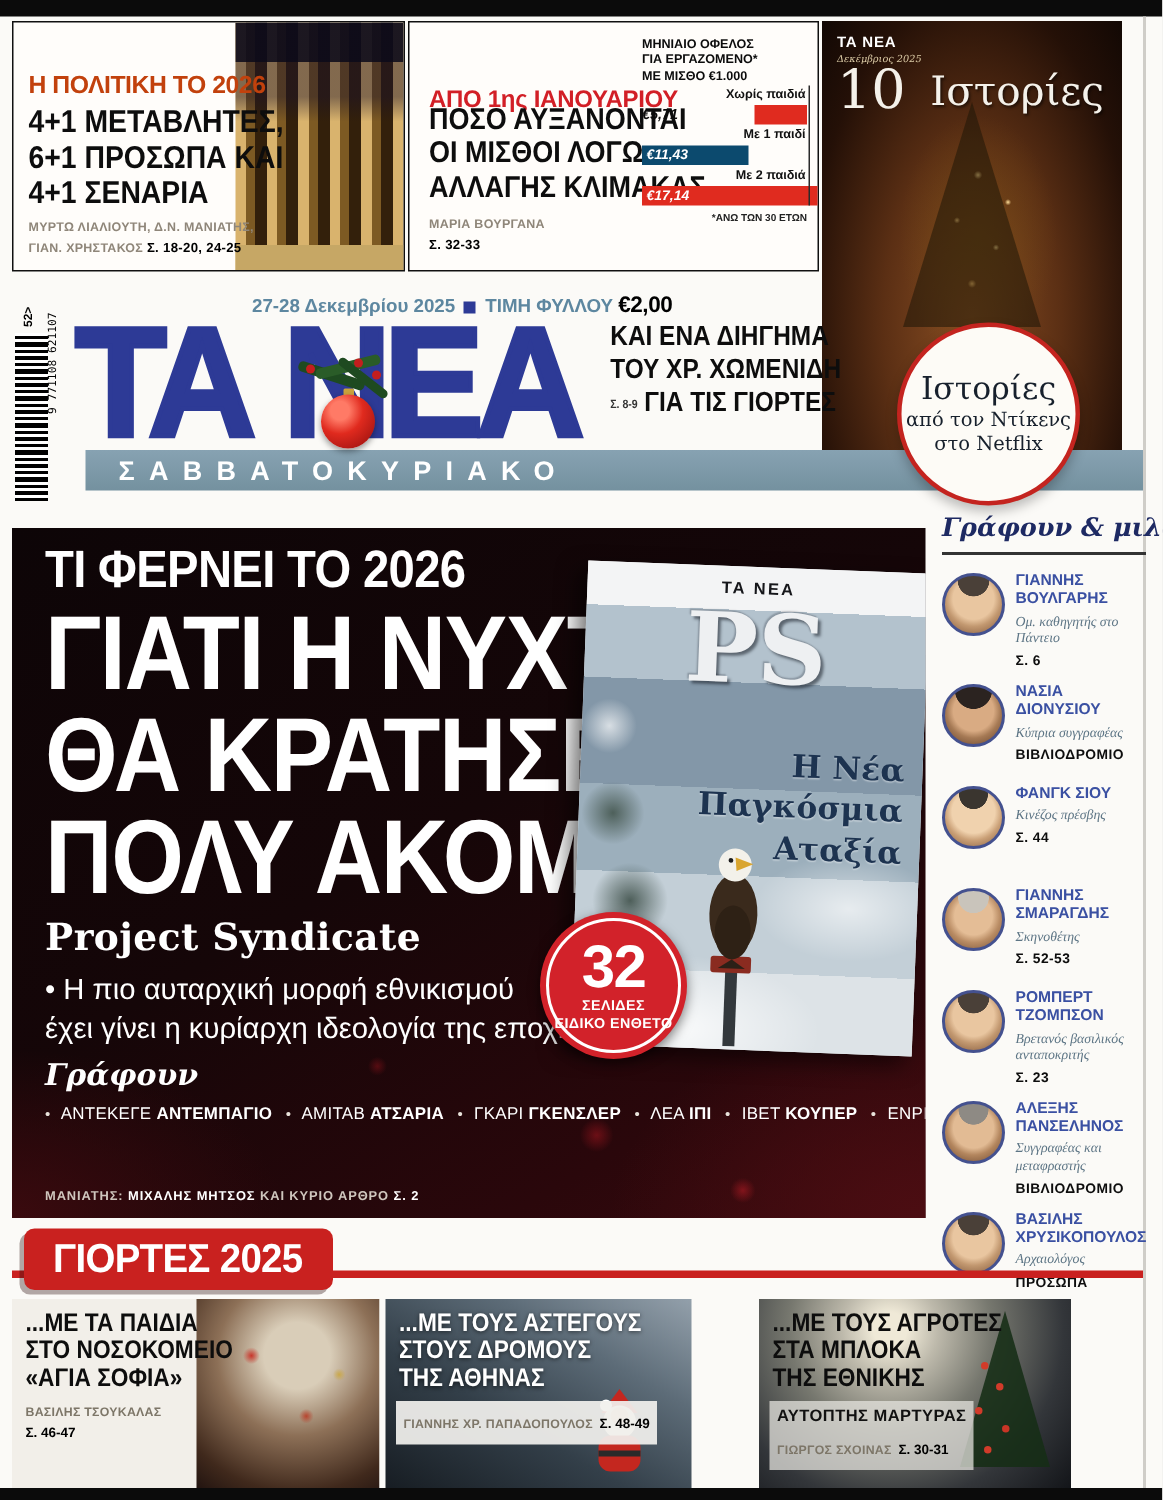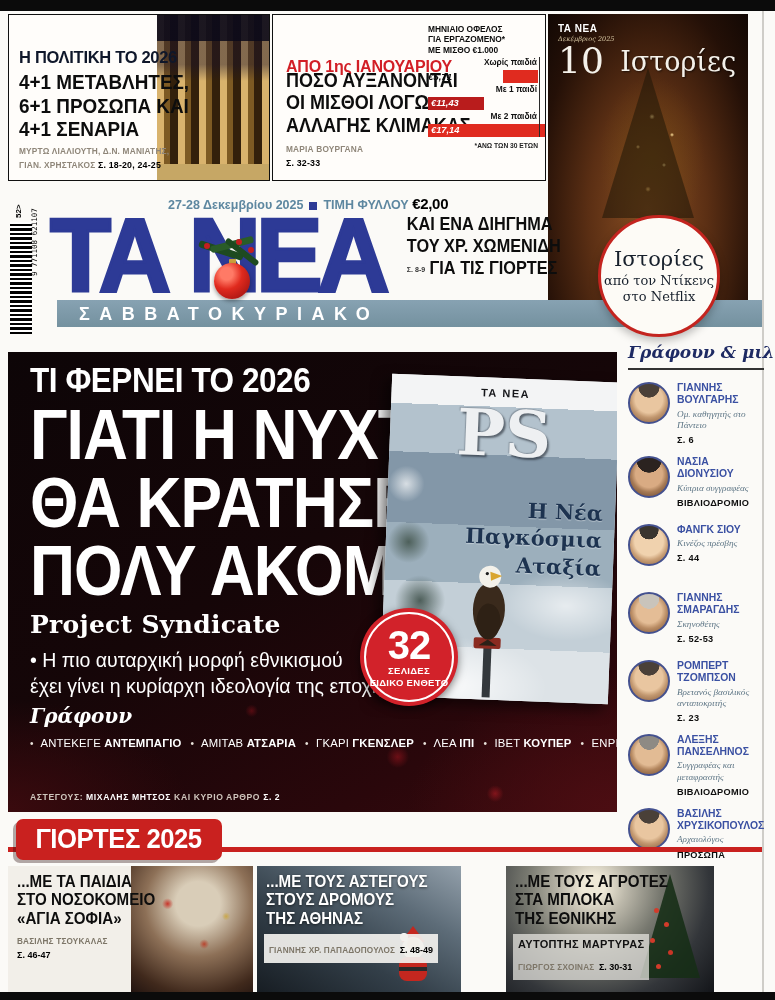--- a/index.html
+++ b/index.html
@@ -14,21 +14,21 @@
   .edge-line{left:762px;top:11px;width:2px;height:981px;background:#cfcdc8;}
 
   
   .teaser{border:1.5px solid #101010;background:#fffdfa;overflow:hidden;}
   .t-politics{left:8px;top:14px;width:260px;height:165px;}
   .t-politics .photo{position:absolute;right:0;top:0;width:112px;height:100%;
     background:
       linear-gradient(180deg, rgba(12,10,26,.92) 0 16%, rgba(25,16,40,.45) 16% 30%, rgba(0,0,0,0) 40%),
       linear-gradient(0deg,#c6a765 0 10%, rgba(0,0,0,0) 10%),
       repeating-linear-gradient(90deg,#d9b36d 0 7px,#7d5a23 7px 13px,#33200b 13px 21px);}
-  .kicker-blue{left:10px;top:33px;font-size:16.5px;font-weight:bold;color:#0f172a;letter-spacing:-.3px;}
+  .kicker-blue{left:10px;top:33px;font-size:16.5px;font-weight:bold;color:#c2410c;letter-spacing:-.3px;}
   .t-title{left:10px;top:55px;font-weight:bold;color:#0d0d0d;font-size:21px;line-height:1.12;transform:scaleX(.9);transform-origin:left top;white-space:nowrap;}
   .t-byline{left:10px;top:130px;font-size:8.3px;font-weight:bold;color:#8f8679;line-height:1.6;letter-spacing:.2px;}
   .t-byline .pages{color:#000;font-size:8.8px;}
 
   .t-salaries{left:272px;top:14px;width:272px;height:165px;}
   .kicker-red{left:13px;top:31px;font-size:16px;font-weight:bold;color:#d21f26;letter-spacing:-.2px;margin-top:12px;}
   .t-salaries .t-title{left:13px;top:54px;font-size:20px;}
   .t-salaries .t-byline{top:128px;left:13px;}
 
   .chart{position:absolute;right:7px;top:9px;width:110px;}
@@ -239,21 +239,21 @@
           <div class="chrow">
             <div class="chlab">Χωρίς παιδιά</div>
             <div class="chbarrow">
               <span class="chval out">€5,71</span>
               <div class="chbar" style="width: 35px; background: rgb(224, 43, 31);"></div>
             </div>
           </div>
           <div class="chrow">
             <div class="chlab">Με 1 παιδί</div>
             <div class="chbarrow">
-              <div class="chbar" style="width: 56px; background: #b91c1c;">
+              <div class="chbar" style="width: 71px; background: #0c4a6e;">
                 <span class="chval">€11,43</span>
               </div>
             </div>
           </div>
           <div class="chrow">
             <div class="chlab">Με 2 παιδιά</div>
             <div class="chbarrow">
               <div class="chbar" style="width: 128px; background: rgb(224, 43, 31); padding-left: 48px;">
                 <span class="chval">€17,14</span>
               </div>
@@ -315,21 +315,21 @@
       <div class="hl">ΠΟΛΥ ΑΚΟΜΑ</div>
     </div>
     <div class="abs mf-source">Project Syndicate</div>
     <div class="abs mf-deck">
       <div>• Η πιο αυταρχική μορφή εθνικισμού</div>
       <div>έχει γίνει η κυρίαρχη ιδεολογία της εποχής</div>
     </div>
     <div class="abs mf-authors-label">Γράφουν</div>
     <div class="abs mf-authors"><span class="author"><span class="adot">•</span><span> ΑΝΤΕΚΕΓΕ </span><b>ΑΝΤΕΜΠΑΓΙΟ</b></span><span class="author"><span class="adot">•</span><span> ΑΜΙΤΑΒ </span><b>ΑΤΣΑΡΙΑ</b></span><span class="author"><span class="adot">•</span><span> ΓΚΑΡΙ </span><b>ΓΚΕΝΣΛΕΡ</b></span><span class="author"><span class="adot">•</span><span> ΛΕΑ </span><b>ΙΠΙ</b></span><span class="author"><span class="adot">•</span><span> ΙΒΕΤ </span><b>ΚΟΥΠΕΡ</b></span><span class="author"><span class="adot">•</span><span> ΕΝΡΙΚΕ </span></span></div>
     <div class="abs mf-editing">
-      <span>ΑΣΤΕΓΟΥΣ:</span>
+      <span>ΜΑΝΙΑΤΗΣ:</span>
       <b>ΜΙΧΑΛΗΣ ΜΗΤΣΟΣ</b>
       <span>ΚΑΙ ΚΥΡΙΟ ΑΡΘΡΟ</span>
       <b>Σ. 2</b>
     </div>
 
     <div class="abs ps-cover">
       <div class="ps-photo"></div>
       <div class="ps-brand">ΤΑ ΝΕΑ</div>
       <div class="ps-logo">PS</div>
       <div class="ps-title">

